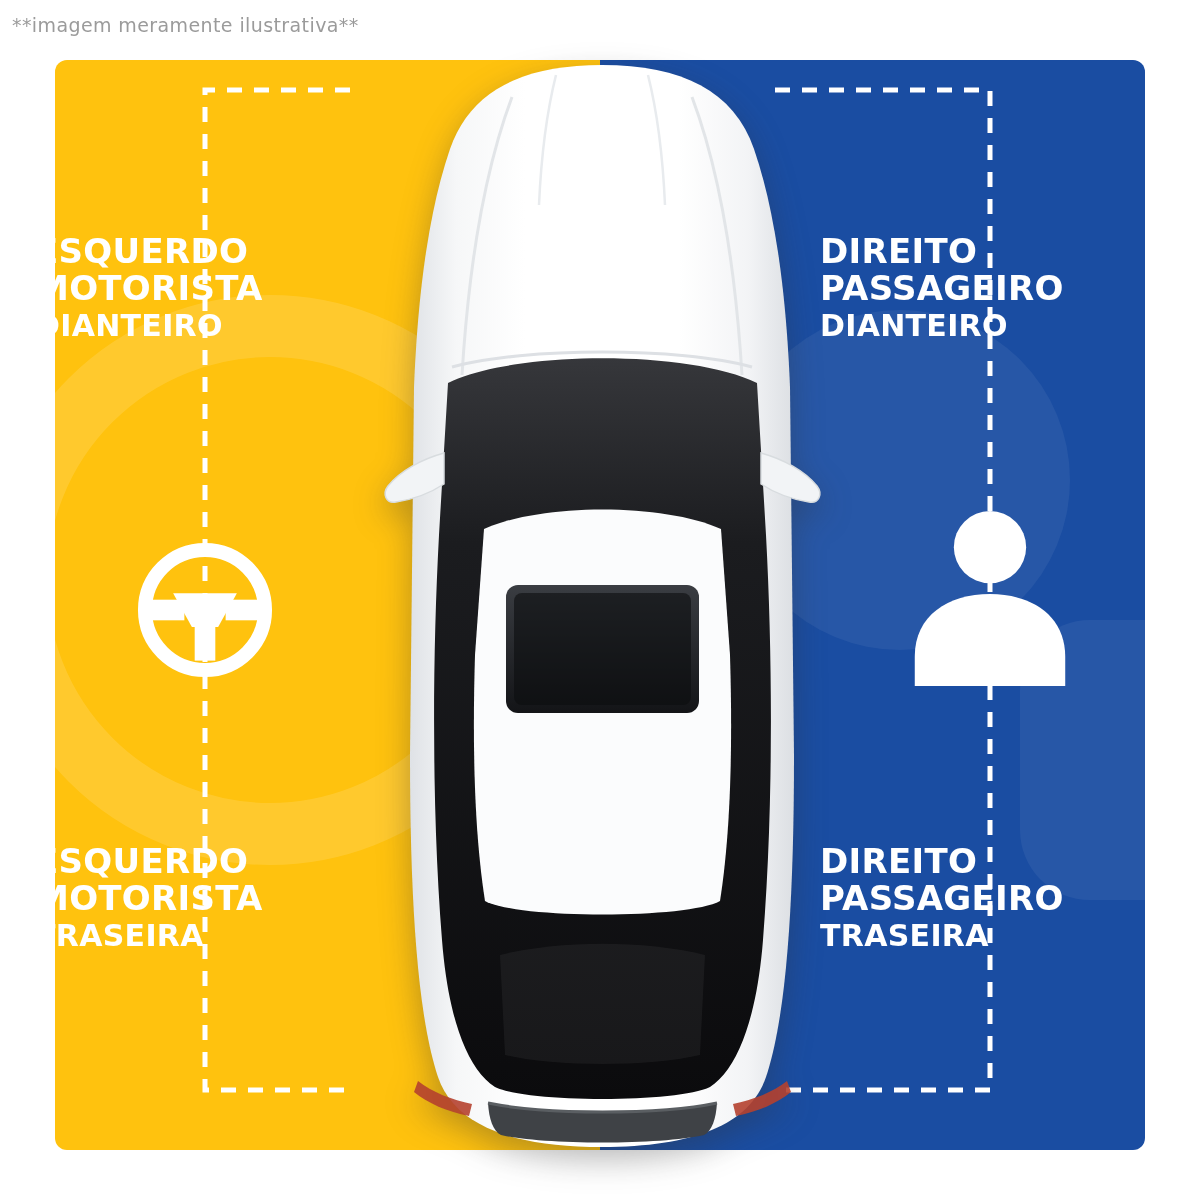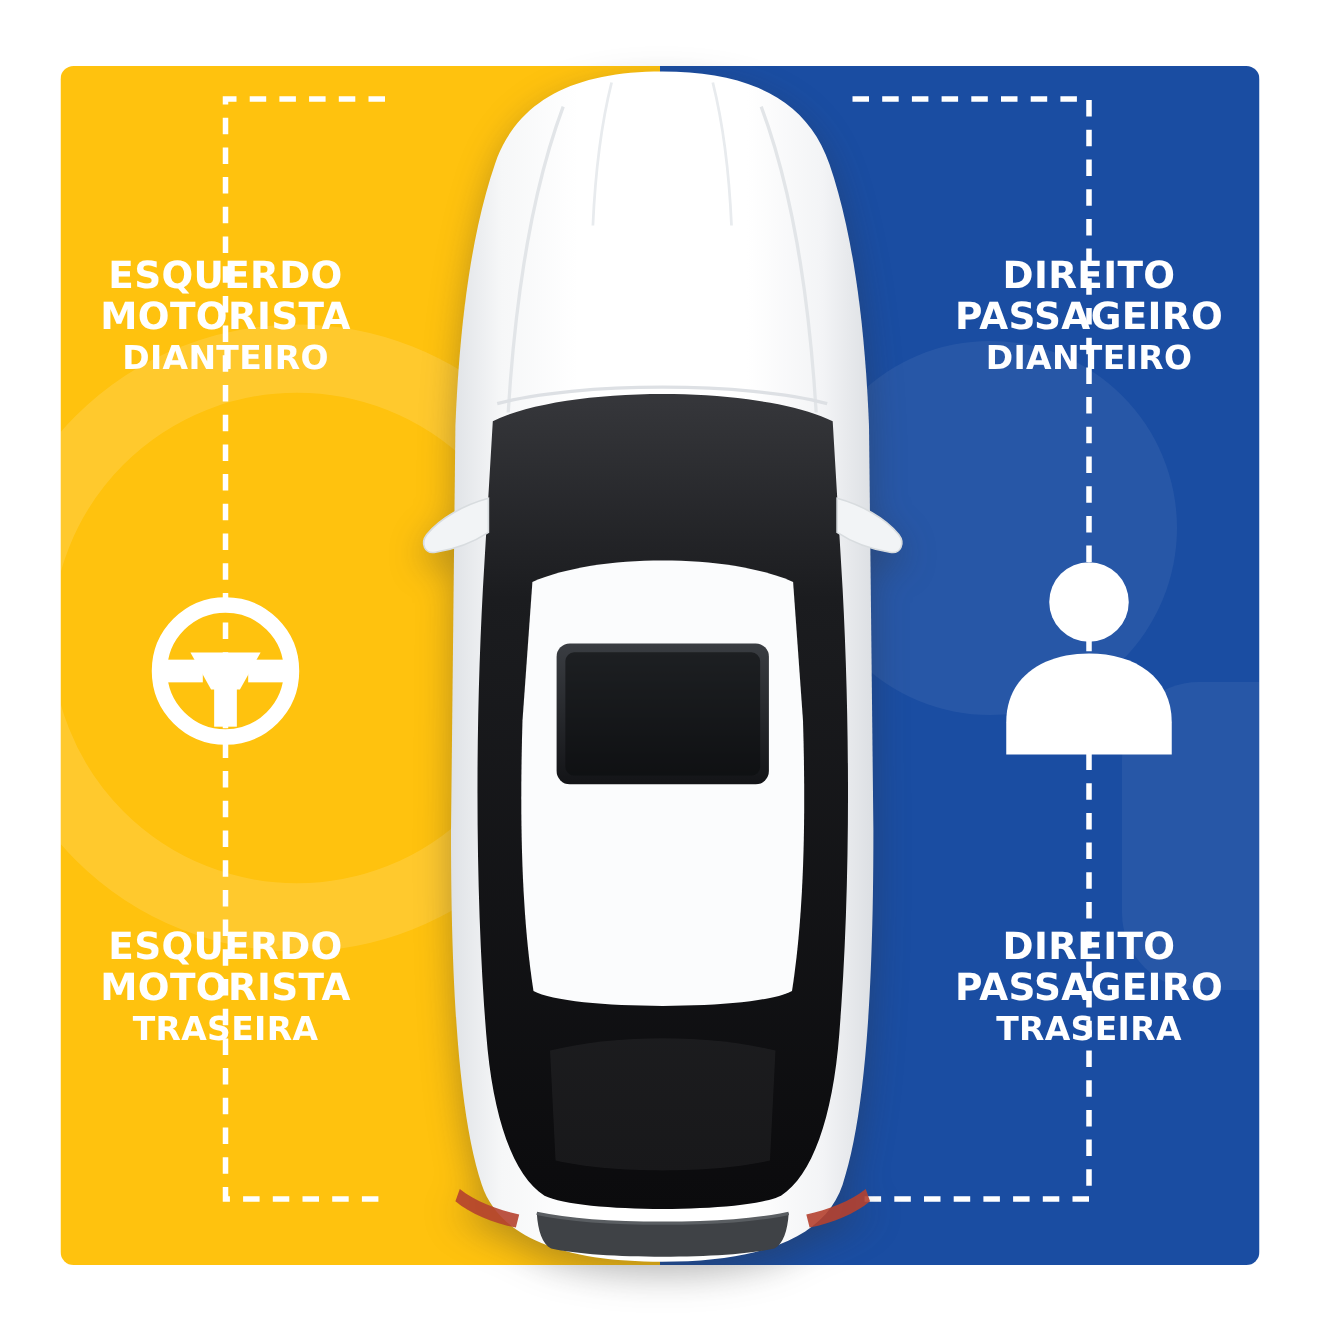--- a/index.html
+++ b/index.html
@@ -53,21 +53,20 @@
     border-radius: 70px;
   }
   .brackets {
     position: absolute; left: 0; top: 0;
     width: 1200px; height: 1200px;
     pointer-events: none;
   }
   .label {
     position: absolute;
     width: 340px;
-    text-align: center;
     color: #ffffff;
   }
   .label .l-bold {
     font-size: 34px;
     font-weight: 700;
     line-height: 37px;
     letter-spacing: 0.3px;
   }
   .label .l-reg {
     font-size: 30px;
@@ -87,20 +86,21 @@
     left: 360px; top: 55px;
     width: 485px; height: 1100px;
     filter: drop-shadow(0 12px 16px rgba(50,50,50,0.35));
   }
 </style>
 </head>
 <body>
 
 <div class="stage">
 
+  <div class="disclaimer">**imagem meramente ilustrativa**</div>
 
   <div class="board">
     <div class="panel panel-left">
       <div class="wm wm-ring-yellow"></div>
     </div>
     <div class="panel panel-right">
       <div class="wm wm-circle-blue"></div>
       <div class="wm wm-blob-blue"></div>
     </div>
   </div>

